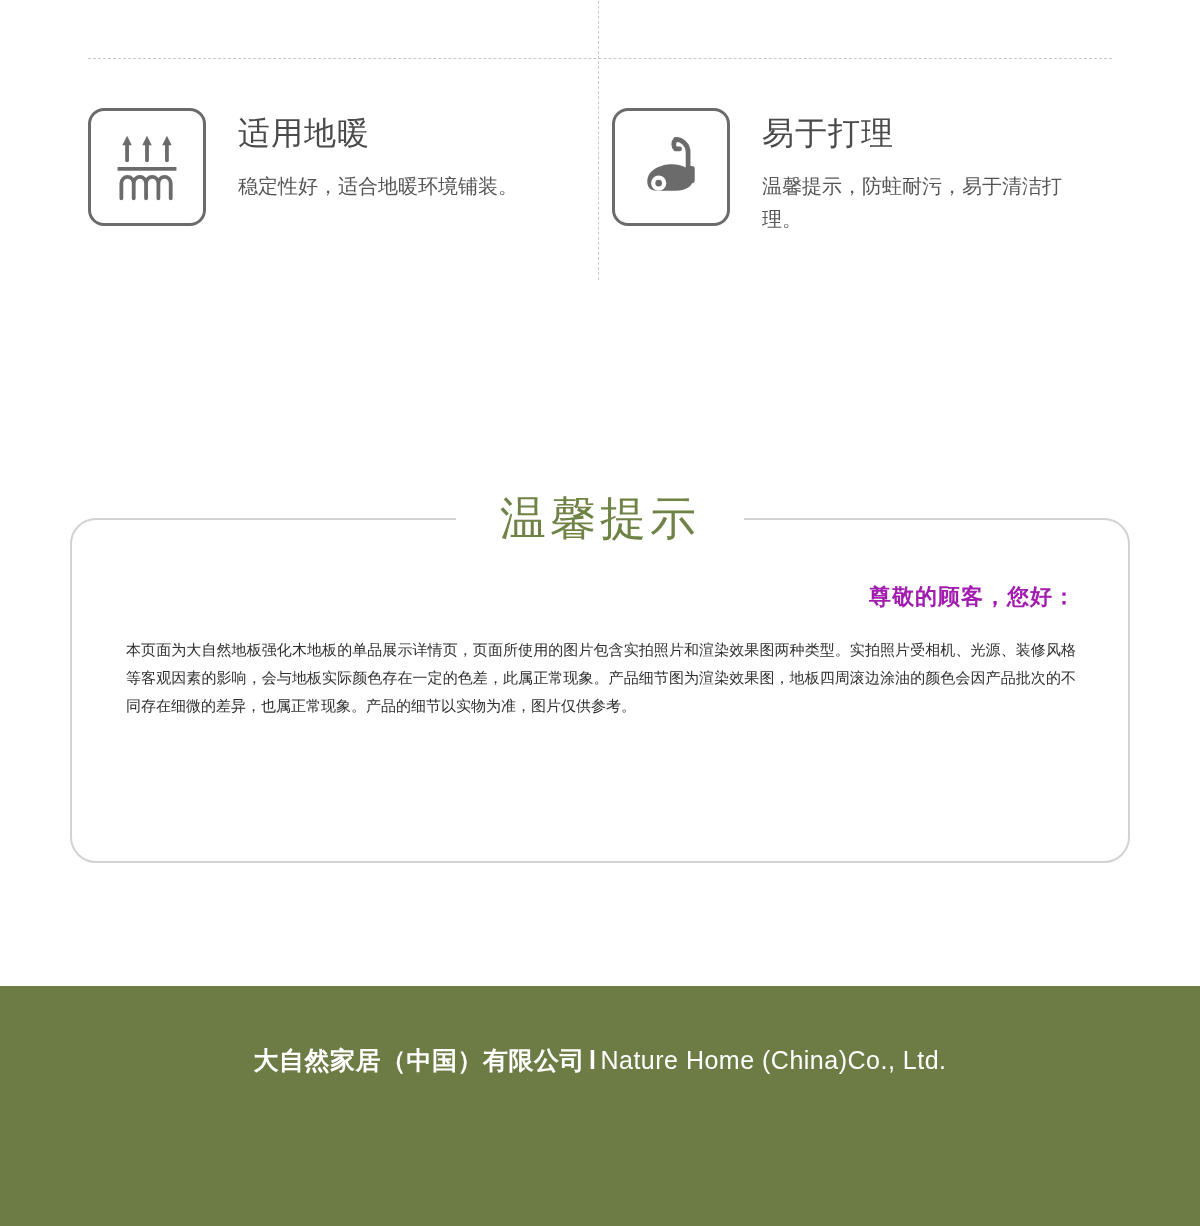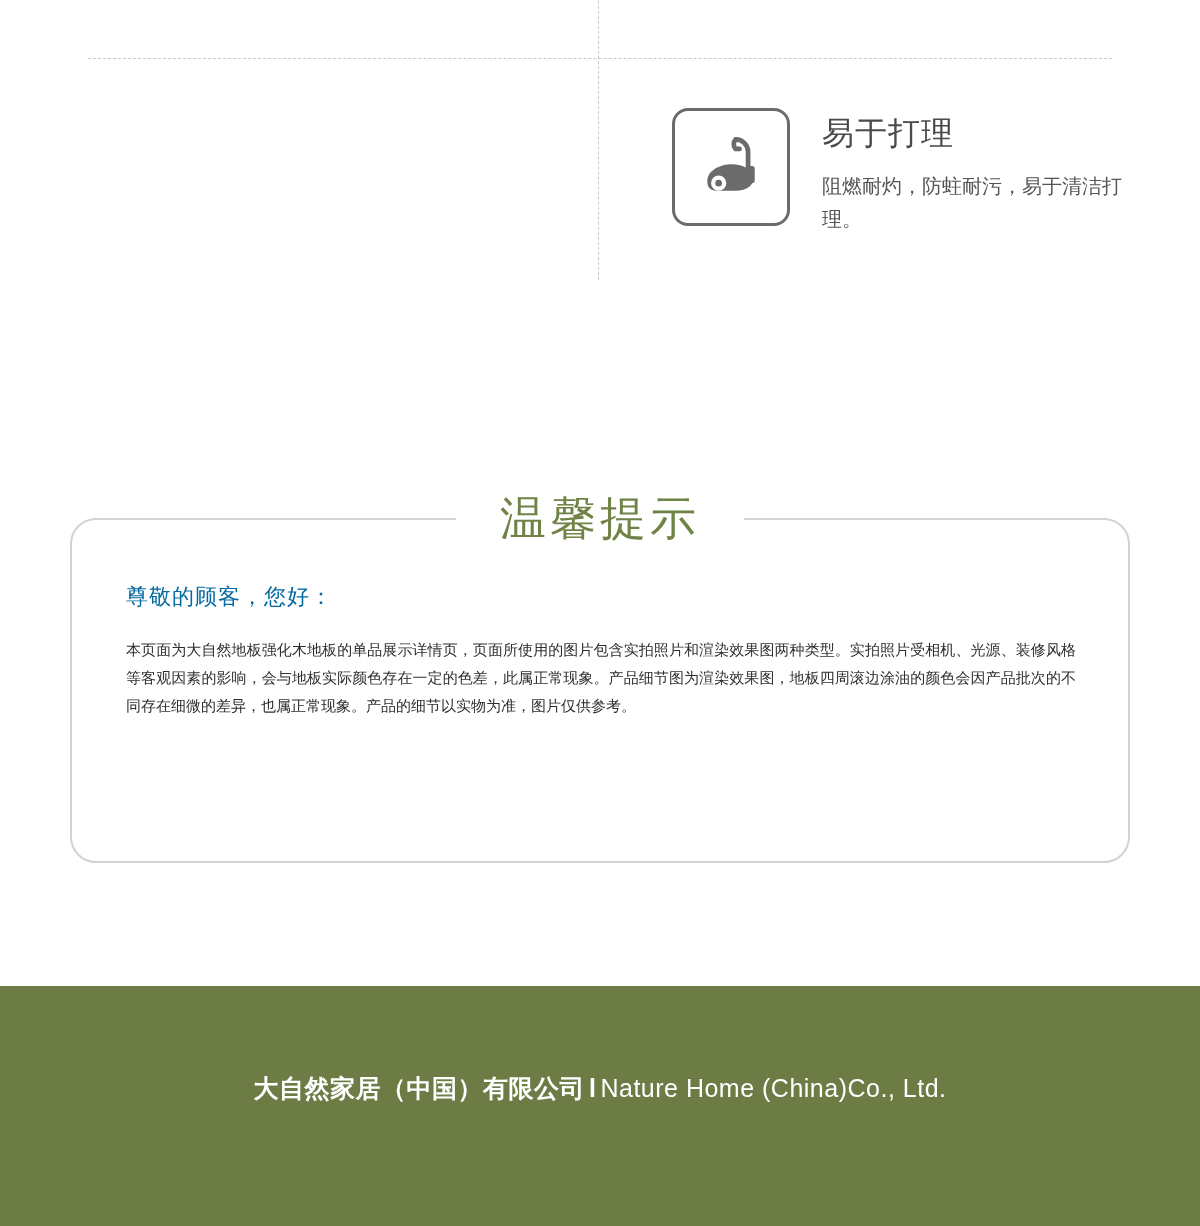--- a/index.html
+++ b/index.html
@@ -48,21 +48,21 @@
     font-weight: normal;
   }
   .feature-desc {
     font-size: 20px;
     line-height: 1.65;
     color: #555555;
     margin: 0;
     max-width: 330px;
   }
   #cell-bl { left: 88px;  top: 108px; }
-  #cell-br { left: 672px; top: 108px; }
+  #cell-br { left: 612px; top: 108px; }
 
   
   .dash-h {
     position: absolute;
     left: 88px;
     top: 58px;
     width: 1024px;
     border-top: 1px dashed #c9c9c9;
   }
   .dash-v {
@@ -112,24 +112,25 @@
     line-height: 60px;
   }
   .tips-body {
     position: absolute;
     left: 56px;
     top: 132px;
     width: 950px;
   }
   .tips-greeting {
     font-size: 22px;
-    font-weight: normal;
-    color: #0369a1;
+    font-weight: bold;
+    color: #a21caf;
     margin: 0 0 24px 0;
     letter-spacing: 1px;
+    text-align: right;
   }
   .tips-paragraph {
     font-size: 15px;
     line-height: 1.85;
     color: #2e2e2e;
     margin: 0;
     text-align: justify;
   }
 
   
@@ -137,21 +138,21 @@
     position: absolute;
     left: 0;
     bottom: 0;
     width: 1200px;
     height: 240px;
     background: #6d7c45;
     color: #ffffff;
     text-align: center;
   }
   .footer-inner {
-    padding-top: 84px;
+    padding-top: 56px;
   }
   .footer-line1 {
     font-size: 25px;
     font-weight: bold;
     letter-spacing: 0.5px;
     line-height: 1.45;
   }
   .footer-line1 .sep {
     font-weight: bold;
     padding: 0 4px;
@@ -172,35 +173,57 @@
   }
 </style>
 </head>
 <body>
 
 <section class="features">
 
   <div class="dash-v"></div>
   <div class="dash-h"></div>
 
+  <div class="feature-cell" id="cell-bl">
+    <div class="feature-icon">
+      <svg class="icon-svg" viewBox="0 0 118 118">
+        <line x1="28" y1="61" x2="90" y2="61" stroke="#6b6b6b" stroke-width="4"></line>
+        <g stroke="#6b6b6b" stroke-width="4" stroke-linecap="round">
+          <line x1="38" y1="52" x2="38" y2="32"></line>
+          <line x1="59" y1="52" x2="59" y2="32"></line>
+          <line x1="80" y1="52" x2="80" y2="32"></line>
+        </g>
+        <g fill="#6b6b6b">
+          <polygon points="38,26 33,36 43,36"></polygon>
+          <polygon points="59,26 54,36 64,36"></polygon>
+          <polygon points="80,26 75,36 85,36"></polygon>
+        </g>
+        <path d="M32 92 L32 76 a6.5 6.5 0 0 1 13 0 L45 92 M45 76 a6.5 6.5 0 0 1 13 0 L58 92 M58 76 a6.5 6.5 0 0 1 13 0 L71 92 M71 76 a6.5 6.5 0 0 1 13 0 L84 92" fill="none" stroke="#6b6b6b" stroke-width="4" stroke-linecap="round" stroke-linejoin="round"></path>
+      </svg>
+    </div>
+    <div class="feature-text">
+      <h3 class="feature-title">适用地暖</h3>
+      <p class="feature-desc">稳定性好，适合地暖环境铺装。</p>
+    </div>
+  </div>
 
   <div class="feature-cell" id="cell-br">
     <div class="feature-icon">
       <svg class="icon-svg" viewBox="0 0 118 118">
         <path d="M64 30 a13 13 0 0 1 13 13 L77 60" fill="none" stroke="#6b6b6b" stroke-width="5" stroke-linecap="round"></path>
         <path d="M64 30 a7 7 0 0 0 0 10 L68 40" fill="none" stroke="#6b6b6b" stroke-width="5" stroke-linecap="round"></path>
         <path d="M34 74 C34 62 48 56 60 56 C72 56 82 62 82 72 C82 80 74 84 64 84 L44 84 C37 84 34 80 34 74 Z" fill="#6b6b6b"></path>
         <circle cx="46" cy="76" r="8" fill="#ffffff"></circle>
         <circle cx="46" cy="76" r="3.5" fill="#6b6b6b"></circle>
         <rect x="74" y="58" width="10" height="18" rx="3" fill="#6b6b6b"></rect>
       </svg>
     </div>
     <div class="feature-text">
       <h3 class="feature-title">易于打理</h3>
-      <p class="feature-desc">阻燃耐灼，防蛀耐污，易于清洁打理。</p>
+      <p class="feature-desc">温馨提示，防蛀耐污，易于清洁打理。</p>
     </div>
   </div>
 </section>
 
 <section class="tips" style="margin-top:150px;">
   <div class="tips-box"></div>
   <div class="tips-title-wrap">
     <span class="tips-title">温馨提示</span>
   </div>
   <div class="tips-body">

